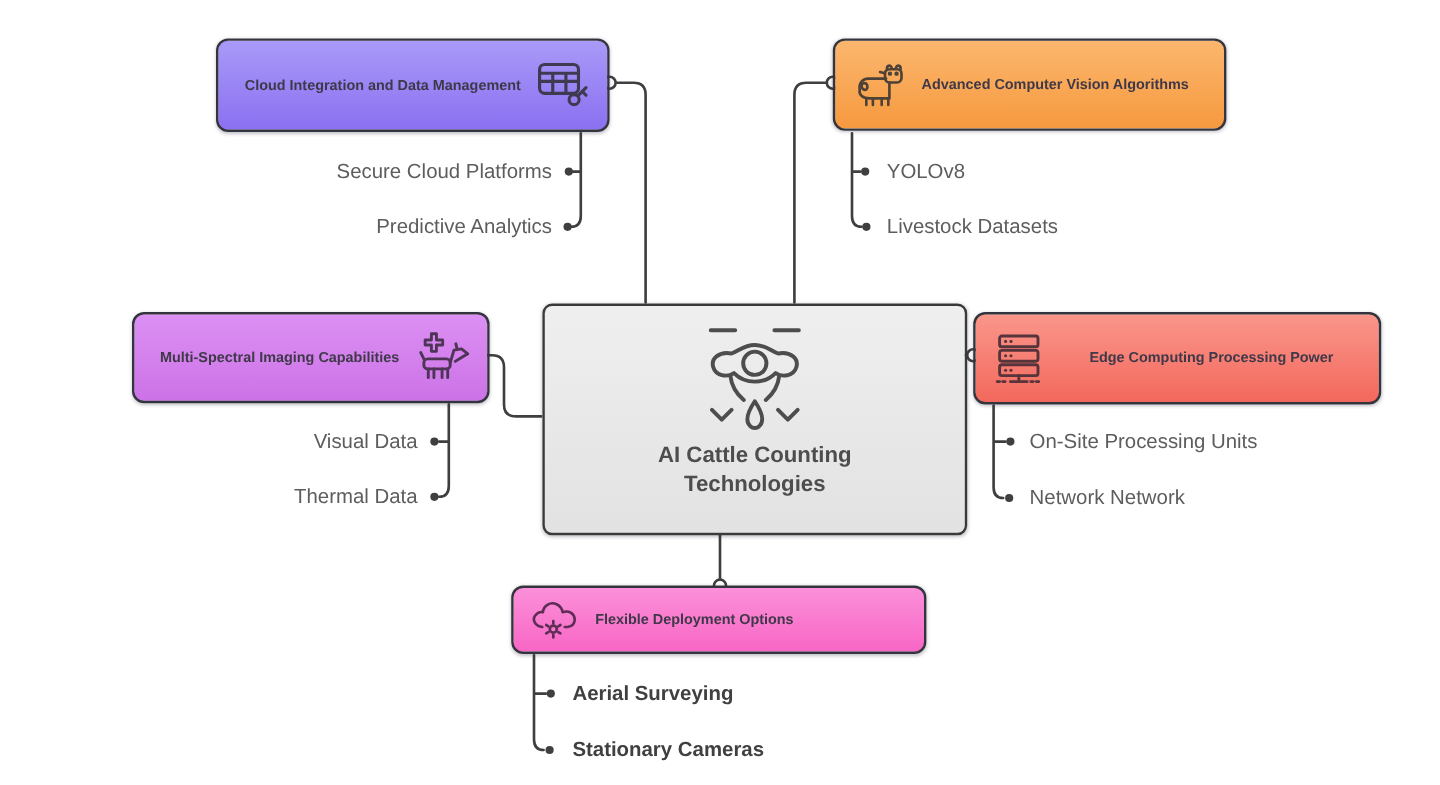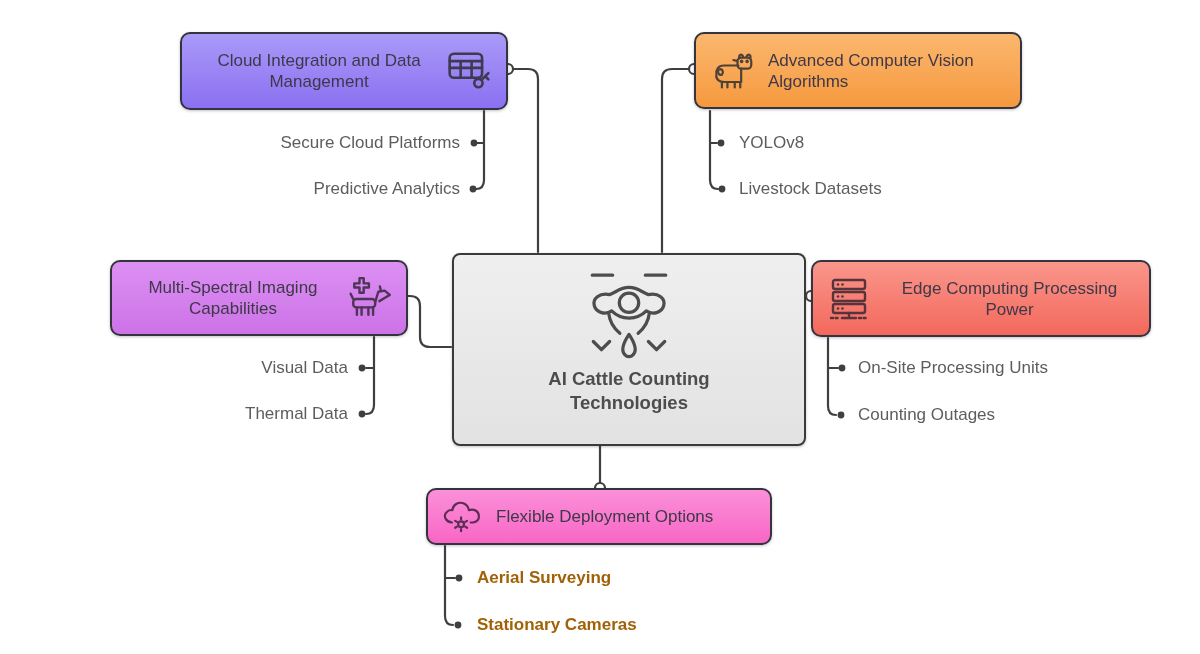--- a/index.html
+++ b/index.html
@@ -14,21 +14,21 @@
   .dot{fill:#3f3f3f;stroke:none;}
   .port{fill:#ffffff;stroke:#3f3f3f;stroke-width:2.2;}
 
   .node{
     position:absolute;display:flex;align-items:center;
     border:2px solid #34343e;border-radius:10px;
     box-shadow:0 1px 3px rgba(40,40,60,.28);
     box-sizing:border-box;
   }
   .node-title{
-    font-weight:400;font-size:17px;line-height:21px;color:#3e3848;
+    font-weight:700;font-size:12px;line-height:21px;color:#3e3848;
     text-align:center;flex:1;
   }
   .node-icon{flex:0 0 auto;display:flex;align-items:center;justify-content:center;}
   .node-icon svg{display:block;fill:none;stroke-linecap:round;stroke-linejoin:round;}
 
   
   #cloud-box{left:180px;top:32px;width:328px;height:78px;
     background:linear-gradient(180deg,#a99af8,#8b70f1);}
   #cloud-box .node-title{padding-left:16px;}
   #cloud-box .node-icon{margin:0 14px 0 6px;}
@@ -64,21 +64,21 @@
   #center-title{
     font-weight:700;font-size:18.5px;line-height:24px;color:#4d4d4d;
     text-align:center;width:210px;margin-top:2px;
   }
 
   
   .leaf{
     position:absolute;font-size:17px;line-height:22px;color:#5d5d5d;
     white-space:nowrap;
   }
-  .leaf.bold{font-weight:700;color:#a16207;}
+  .leaf.bold{font-weight:700;color:#404040;}
 </style>
 </head>
 <body>
 
 <div id="canvas">
 
   <svg id="wires" width="1200" height="654">
 
     <path class="wire" d="M508 69 H528 Q538 69 538 79 V252"></path>
     <path class="wire" d="M694 69 H672 Q662 69 662 79 V252"></path>
@@ -203,18 +203,18 @@
   <div class="leaf" style="right:740px;top:132px;">Secure Cloud Platforms</div>
   <div class="leaf" style="right:740px;top:178px;">Predictive Analytics</div>
 
   <div class="leaf" style="left:739px;top:132px;">YOLOv8</div>
   <div class="leaf" style="left:739px;top:178px;">Livestock Datasets</div>
 
   <div class="leaf" style="right:852px;top:357px;">Visual Data</div>
   <div class="leaf" style="right:852px;top:403px;">Thermal Data</div>
 
   <div class="leaf" style="left:858px;top:357px;">On-Site Processing Units</div>
-  <div class="leaf" style="left:858px;top:404px;">Counting Outages</div>
+  <div class="leaf" style="left:858px;top:404px;">Network Network</div>
 
   <div class="leaf bold" style="left:477px;top:567px;">Aerial Surveying</div>
   <div class="leaf bold" style="left:477px;top:614px;">Stationary Cameras</div>
 
 </div>
 
 </body></html>

